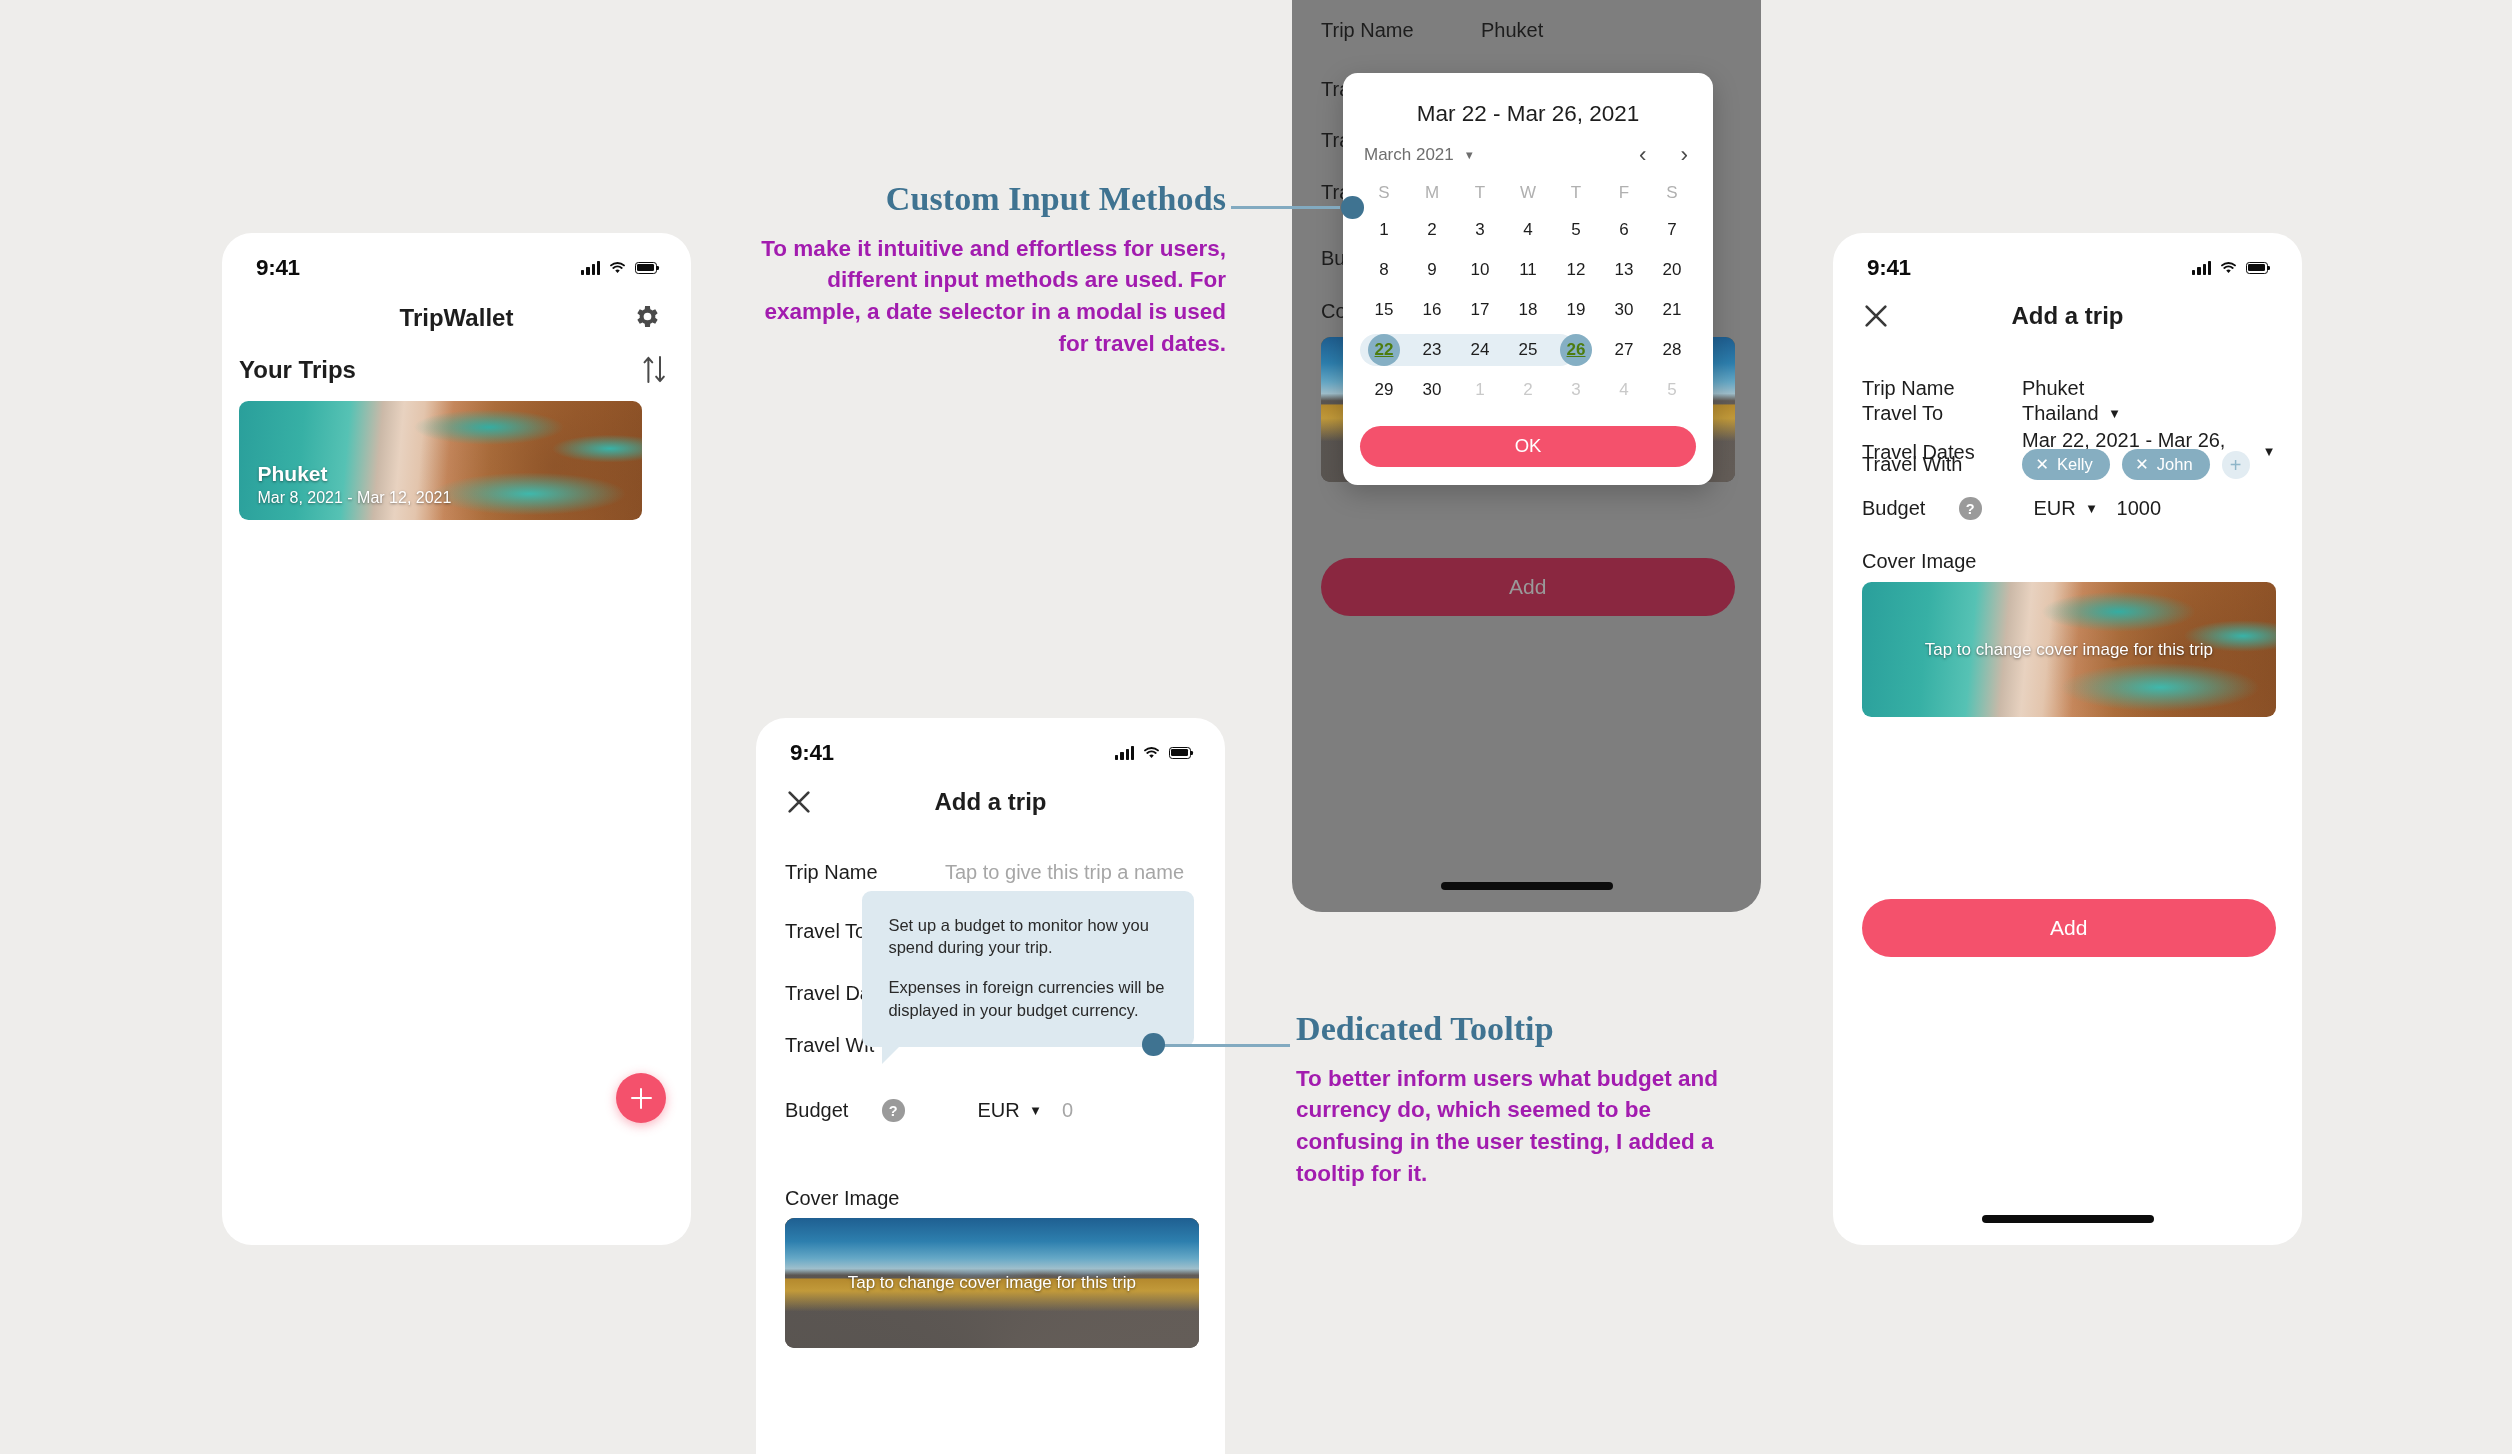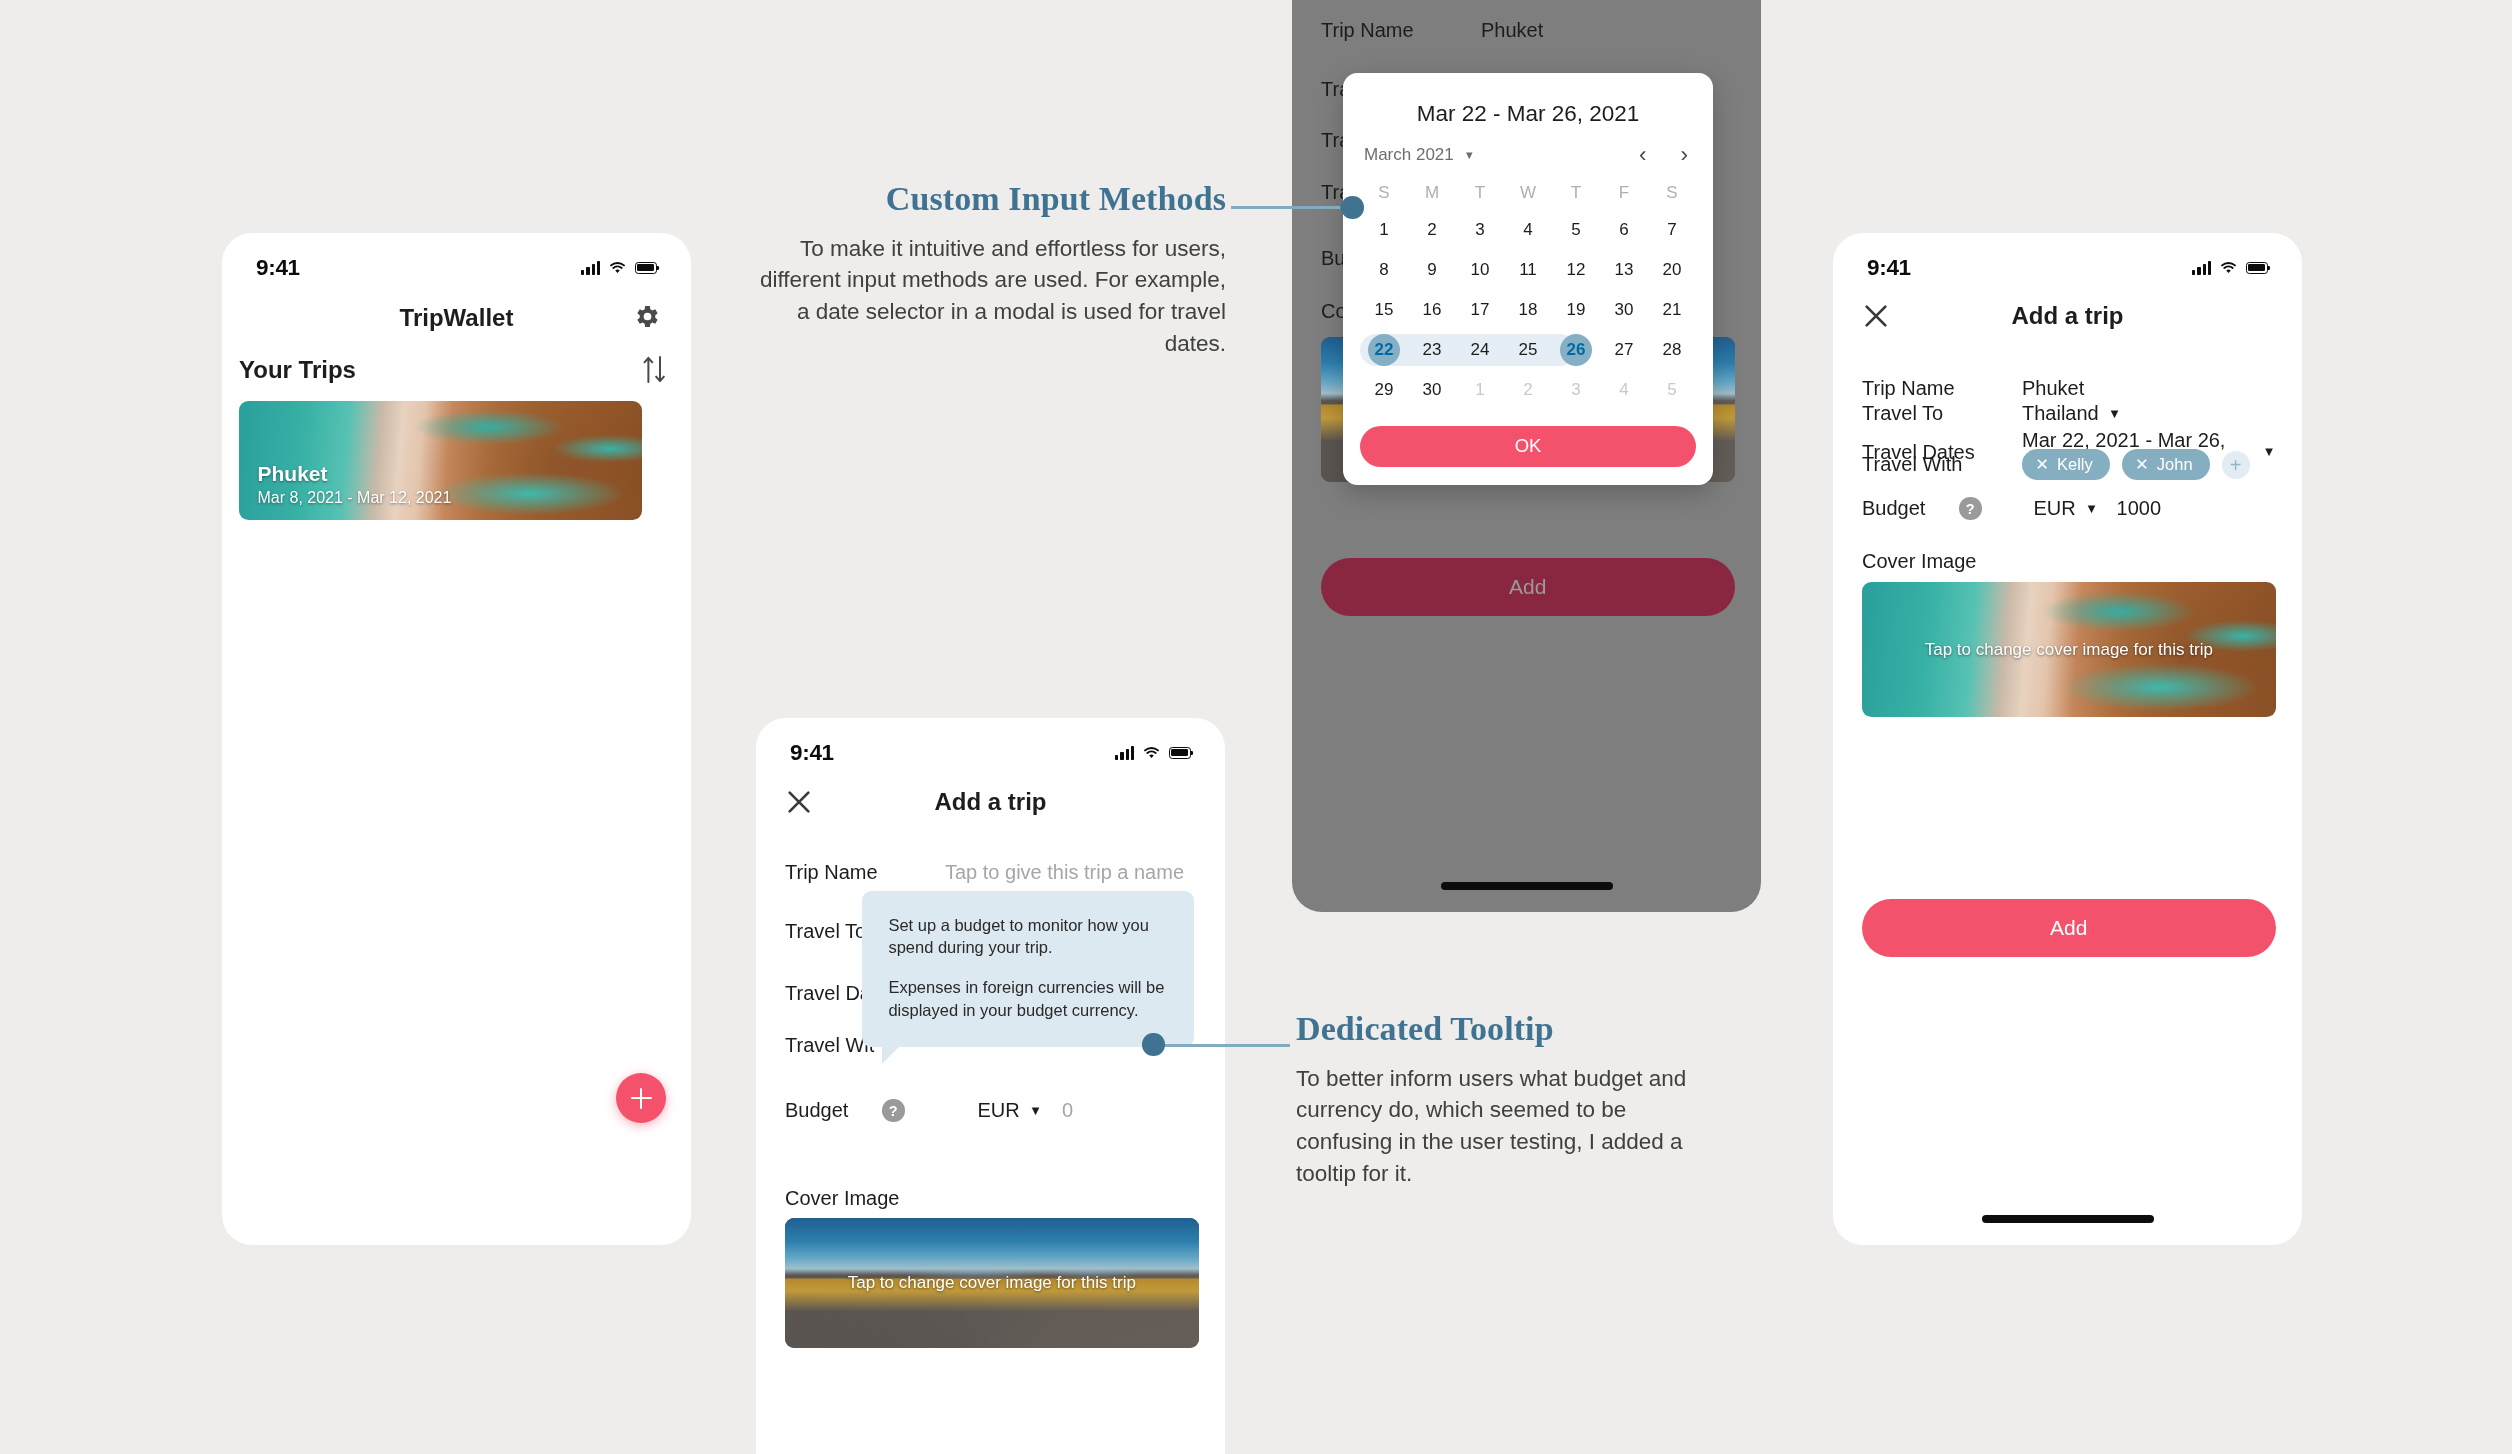--- a/index.html
+++ b/index.html
@@ -165,21 +165,21 @@
   .dp-cell.muted { color:#c9c9c9; }
   .dp-row.has-range { position:relative; }
   .range-band {
     position:absolute; top:4px; bottom:4px; background:#e4eef4; border-radius:18.5px;
   }
   .dp-cell .endcap {
     position:absolute; width:32px; height:32px; border-radius:50%;
     background:#85afc4; z-index:0;
   }
   .dp-cell .num { position:relative; z-index:1; }
-  .dp-cell.endpoint .num { color:#0369a1; font-weight:700; }
+  .dp-cell.endpoint .num { color:#4d7c0f; font-weight:700;text-decoration:underline; }
   .dp-ok {
     display:block; margin: 16px 17px 18.5px; height:41px; width: calc(100% - 34px);
     border:none; border-radius:20.5px; background:#f4516c;
     color:#fff; font-size:18.5px; font-family:inherit; cursor:pointer;
   }
 
   
   .tooltip {
     position:absolute; background:#dde9f0; border-radius:9.3px;
     padding: 22.5px 25px 25px 26.4px;
@@ -191,21 +191,21 @@
     width:0;height:0; border-left:0 solid transparent;
     border-right:20px solid transparent; border-top:20px solid #dde9f0;
   }
 
   
   .anno { position:absolute; }
   .anno h2 {
     font-family: "Liberation Serif", serif;
     font-weight: 700; color:#3f7391; font-size: 34px; letter-spacing:0.1px;
   }
-  .anno p { font-size: 22.5px; line-height: 1.42; color:#404040; }
+  .anno p { font-size: 22.5px; line-height: 1.42; color:#a21caf;font-weight:bold; }
   .anno.right h2, .anno.right p { text-align: right; }
 
   .connector { position:absolute; height:2.6px; background:#82aac0; }
   .cdot {
     position:absolute; width:22.5px; height:22.5px; border-radius:50%;
     background:#3f7391;
   }
 
   
   .ph-phuket {

